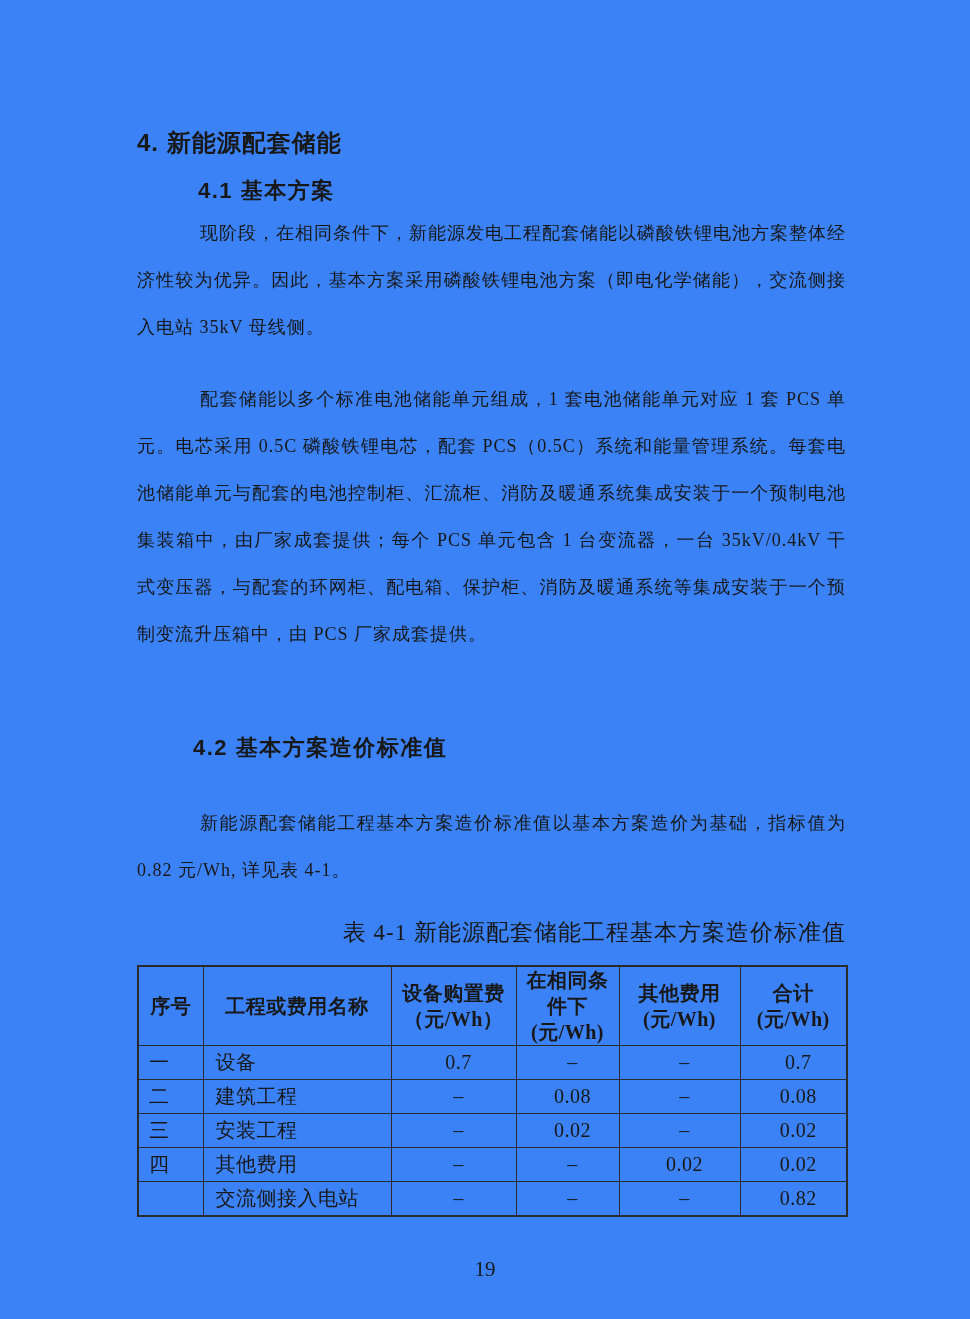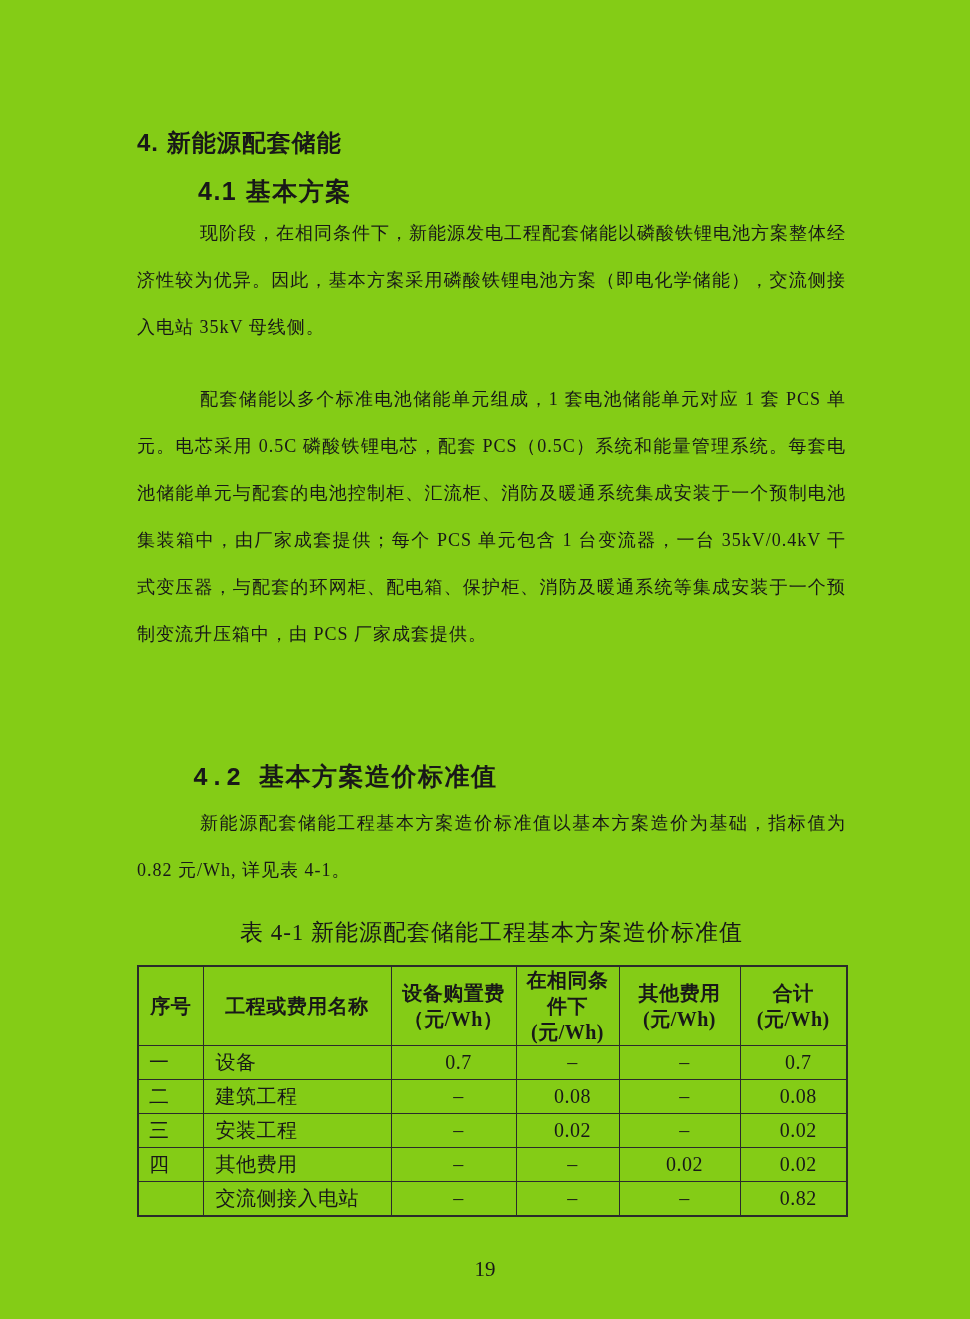--- a/index.html
+++ b/index.html
@@ -11,65 +11,65 @@
     width: 970px;
     height: 1319px;
     position: relative;
     overflow: hidden;
     font-family: "Liberation Serif", "DejaVu Serif", serif;
     color: #181818;
   }
   .page {
     position: absolute;
     inset: 0;
-    background: #84cc16;
+    background: #3b82f6;
   }
   .h1 {
     position: absolute;
     left: 137px;
     top: 128px;
     font-family: "Liberation Sans", "DejaVu Sans", sans-serif;
     font-weight: 600;
     font-size: 24px;
     line-height: 30px;
     letter-spacing: 1px;
     white-space: nowrap;
   }
   .h2 {
     position: absolute;
     font-family: "Liberation Sans", "DejaVu Sans", sans-serif;
     font-weight: 700;
-    font-size: 25px;
+    font-size: 22px;
     line-height: 32px;
     letter-spacing: 1.5px;
     white-space: nowrap;
   }
   .h2-41 { left: 198px; top: 175px; }
-  .h2-42 { left: 193px; top: 763px; font-family: Liberation Mono, monospace; }
+  .h2-42 { left: 193px; top: 732px; }
   .body-par {
     position: absolute;
     left: 137px;
     width: 709px;
     margin: 0;
     font-size: 18px;
     line-height: 47px;
     letter-spacing: 1px;
     text-align: justify;
     text-justify: inter-character;
     text-indent: 63px;
   }
   .p1 { top: 210px; }
   .p2 { top: 376px; }
   .p3 { top: 800px; }
   .caption {
     position: absolute;
     left: 137px;
     top: 918px;
     width: 709px;
-    text-align: center;
+    text-align: right;
     font-size: 23px;
     line-height: 30px;
     letter-spacing: 1px;
     white-space: nowrap;
   }
   table.cost-table {
     position: absolute;
     left: 137px;
     top: 965px;
     width: 709px;

